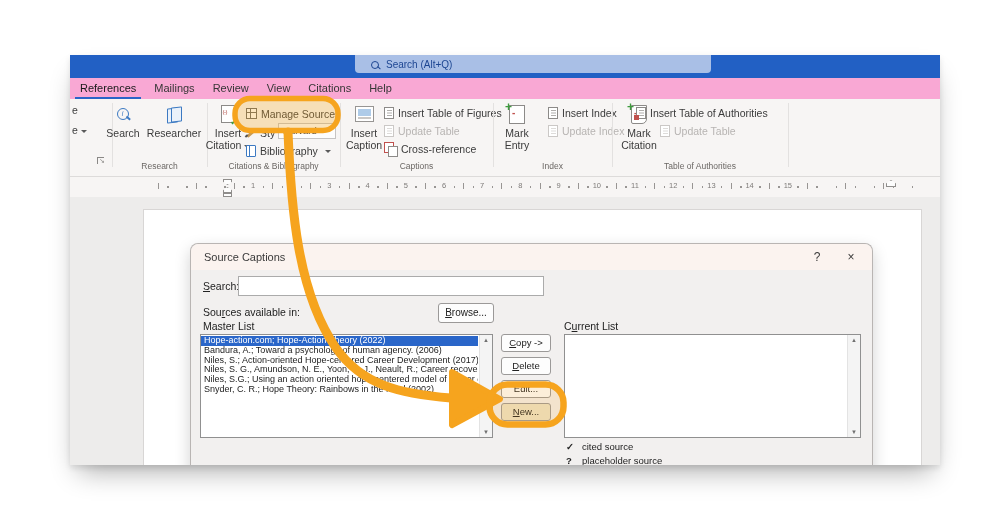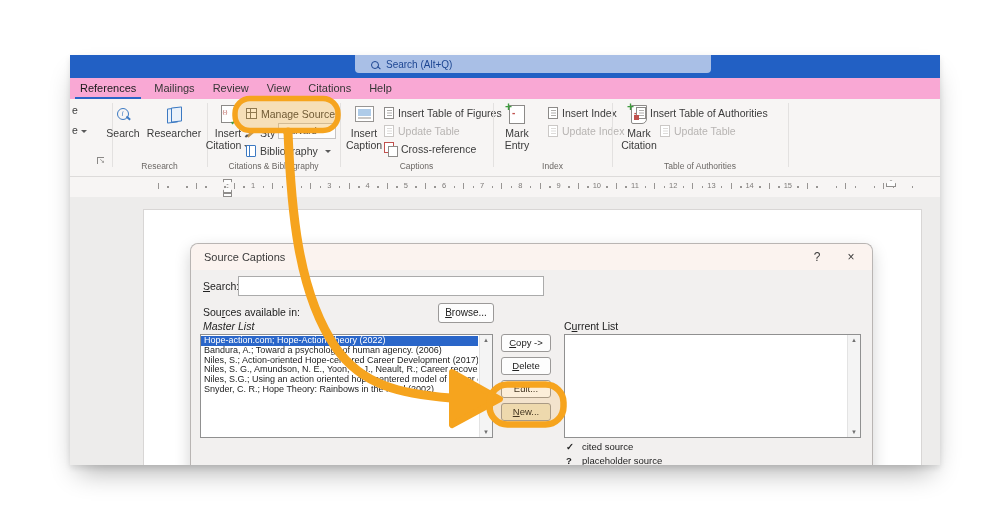--- a/index.html
+++ b/index.html
@@ -354,21 +354,21 @@
     <div id="dlg-title">
       <span class="t">Source Captions</span>
       <span class="dlg-ctl" style="left:618px;">?</span>
       <span class="dlg-ctl" style="left:652px;">×</span>
     </div>
 
     <span class="lbl abs" style="left:12px; top:36px;"><span class="u">S</span><span>earch:</span></span>
     <input id="dlg-search-input" type="text" style="">
 
     <span class="lbl abs" style="left:12px; top:62px;"><span>Sou</span><span class="u">r</span><span>ces available in:</span></span>
-    <span class="lbl abs" style="left:12px; top:76px;font-style:italic;">Master List</span>
+    <span class="lbl abs" style="left:12px; top:76px;">Master List</span>
     <button class="dlg-btn" style="left:247px; top:59px; width:56px; height:20px; line-height:18px; font-size:10px;"><span class="u">B</span><span>rowse...</span></button>
     <span class="lbl abs" style="left:373px; top:76px;"><span>C</span><span class="u">u</span><span>rrent List</span></span>
 
     <div class="listbox" style="left:9px; width:293px;">
       <div id="master-items">
           <div class="ml-item sel">Hope-action.com; Hope-Action Theory (2022)</div>
           <div class="ml-item">Bandura, A.; Toward a psychology of human agency. (2006)</div>
           <div class="ml-item">Niles, S.; Action-oriented Hope-centered Career Development (2017)</div>
           <div class="ml-item">Niles, S. G., Amundson, N. E., Yoon, H. J., Neault, R.; Career recovery: Cre</div>
           <div class="ml-item">Niles, S.G.; Using an action oriented hope-centered model of career dev</div>

